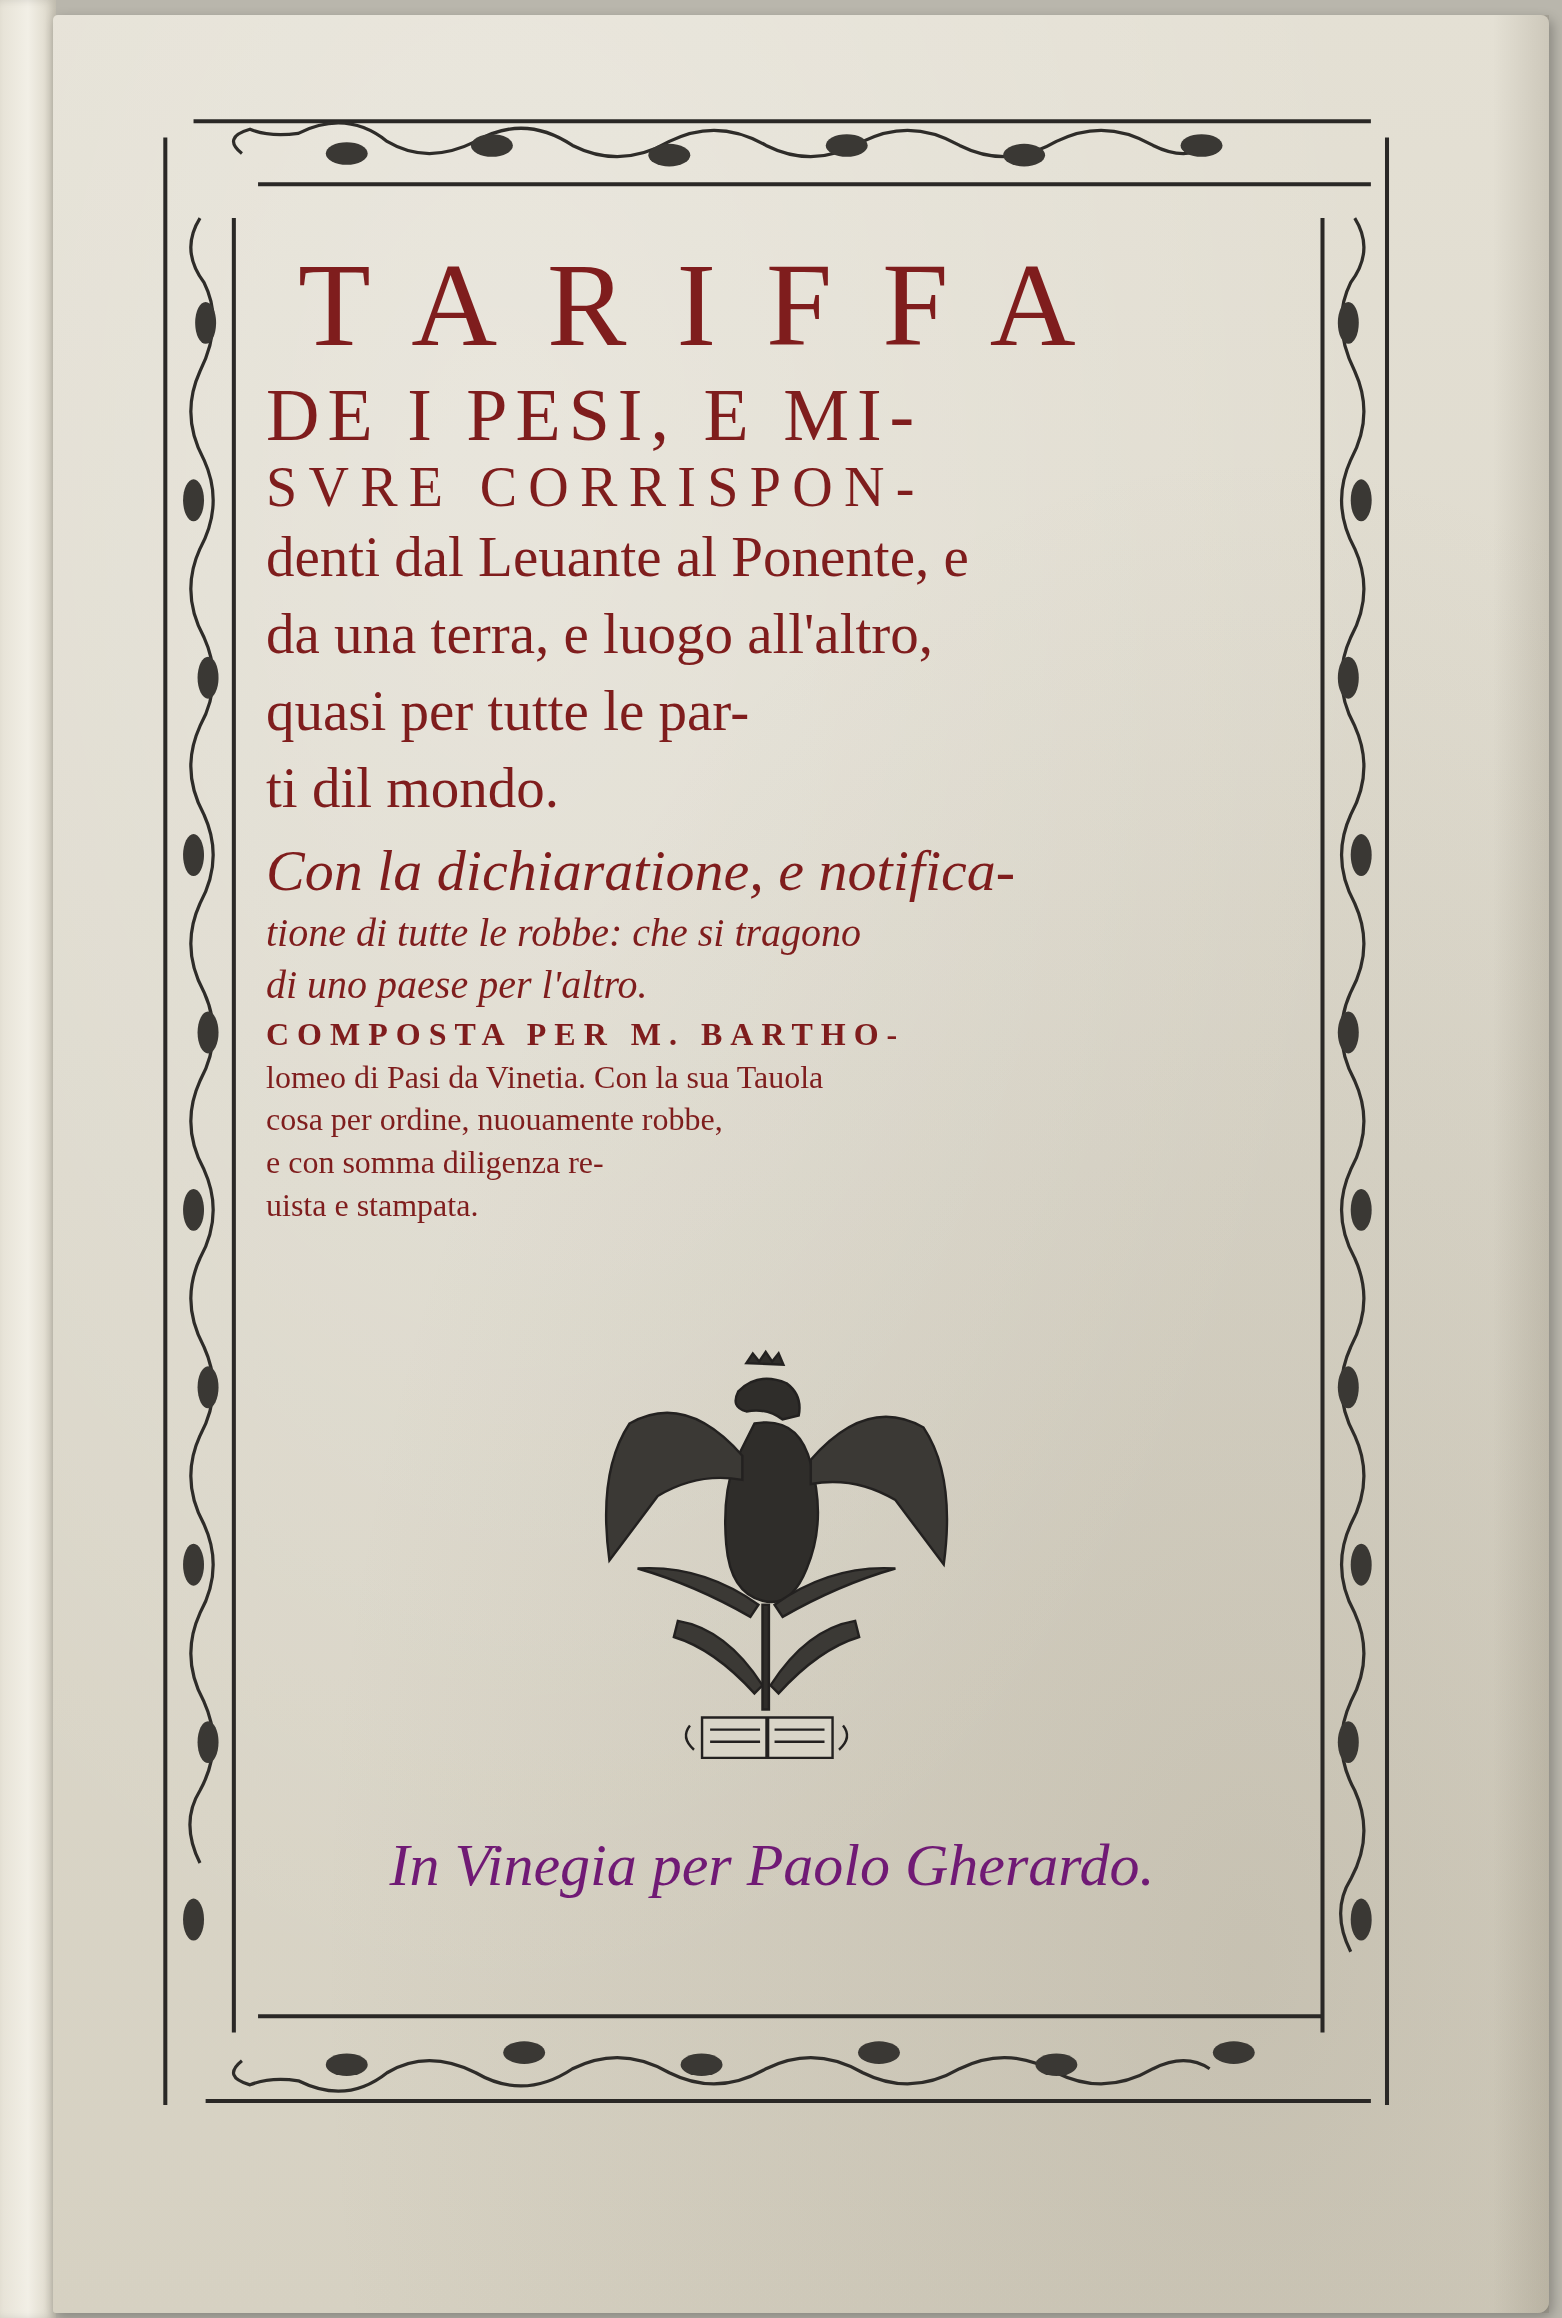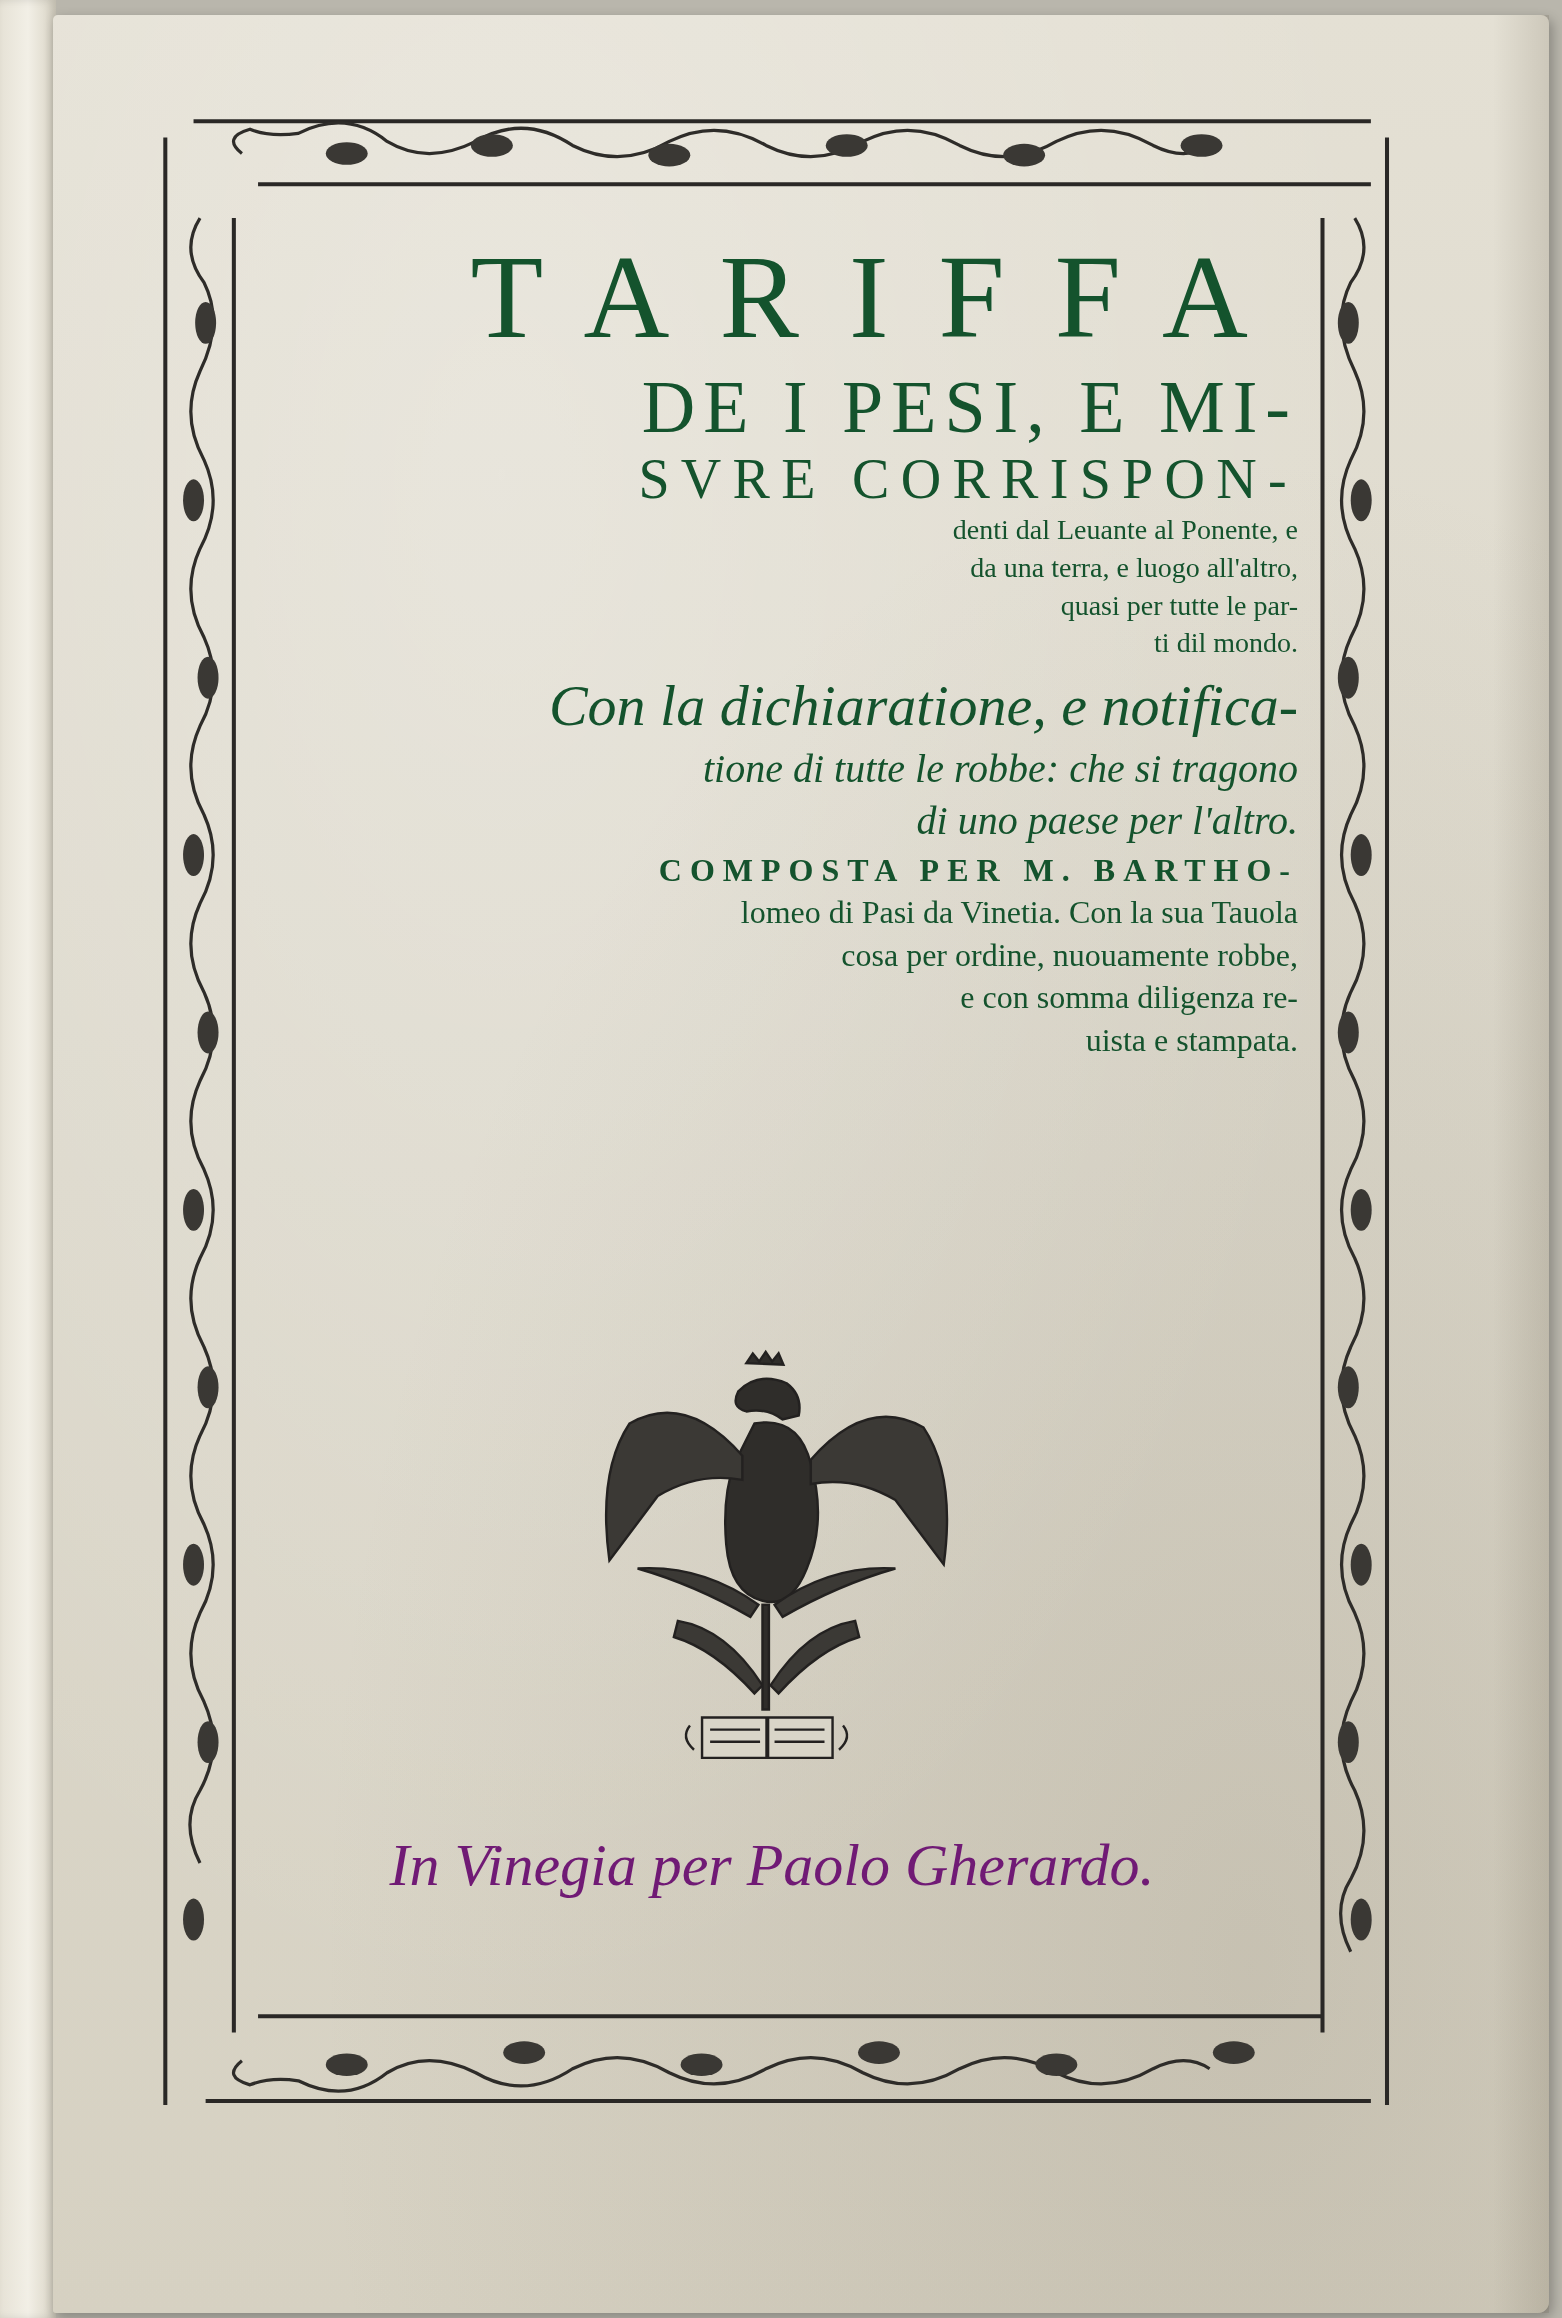--- a/index.html
+++ b/index.html
@@ -22,27 +22,27 @@
       linear-gradient(180deg, #e4e0d4 0%, #dcd8cb 50%, #d6d1c2 100%);
     border-radius: 4.8px 8px 11.3px 3.2px;
     box-shadow: 3.2px 4.8px 11.3px rgba(0,0,0,0.25);
   }
   .page-right-edge {
     position: absolute; right: 0; top: 0; width: 56px; height: 100%;
     background: linear-gradient(90deg, rgba(0,0,0,0), rgba(100,90,70,0.18));
   }
   .frame-svg { position: absolute; left: 0; top: 0; }
   .content {
-    position: absolute; left: 266px; top: 238px; width: 1032px;
-    text-align: right; color: #14532d;
+    position: absolute; left: 266px; top: 246px; width: 1032px;
+    text-align: left; color: #7f1d1d;
   }
   .l1 { font-size: 119px; letter-spacing: 50px; line-height: 1; margin: 0 0 8px 32px; font-family: "Liberation Serif", serif; }
   .l2 { font-size: 74px; letter-spacing: 8px; line-height: 1.05; font-family: "Liberation Serif", serif; margin-top: 12px; }
   .l3 { font-size: 56px; letter-spacing: 11.3px; line-height: 1.15; font-family: "Liberation Serif", serif; }
-  .roman { font-size: 28px; line-height: 1.35; font-family: "Liberation Serif", serif; }
+  .roman { font-size: 57px; line-height: 1.35; font-family: "Liberation Serif", serif; }
   .ital-big { font-size: 58px; font-style: italic; line-height: 1.25; margin-top: 8px; font-family: "Liberation Serif", serif; }
   .ital { font-size: 40px; font-style: italic; line-height: 1.3; font-family: "Liberation Serif", serif; }
   .caps-small { font-size: 32px; letter-spacing: 8px; line-height: 1.3; margin-top: 3px; font-family: "Liberation Serif", serif; font-weight: bold; }
   .roman-sm { font-size: 32px; line-height: 1.33; font-family: "Liberation Serif", serif; }
   .device {
     position: absolute; left: 581px; top: 1347px; width: 371px; height: 435px;
   }
   .imprint {
     position: absolute; left: 256px; top: 1829px; width: 1032px; text-align: center;
     font-family: "Liberation Serif", serif; color: #701a75;

